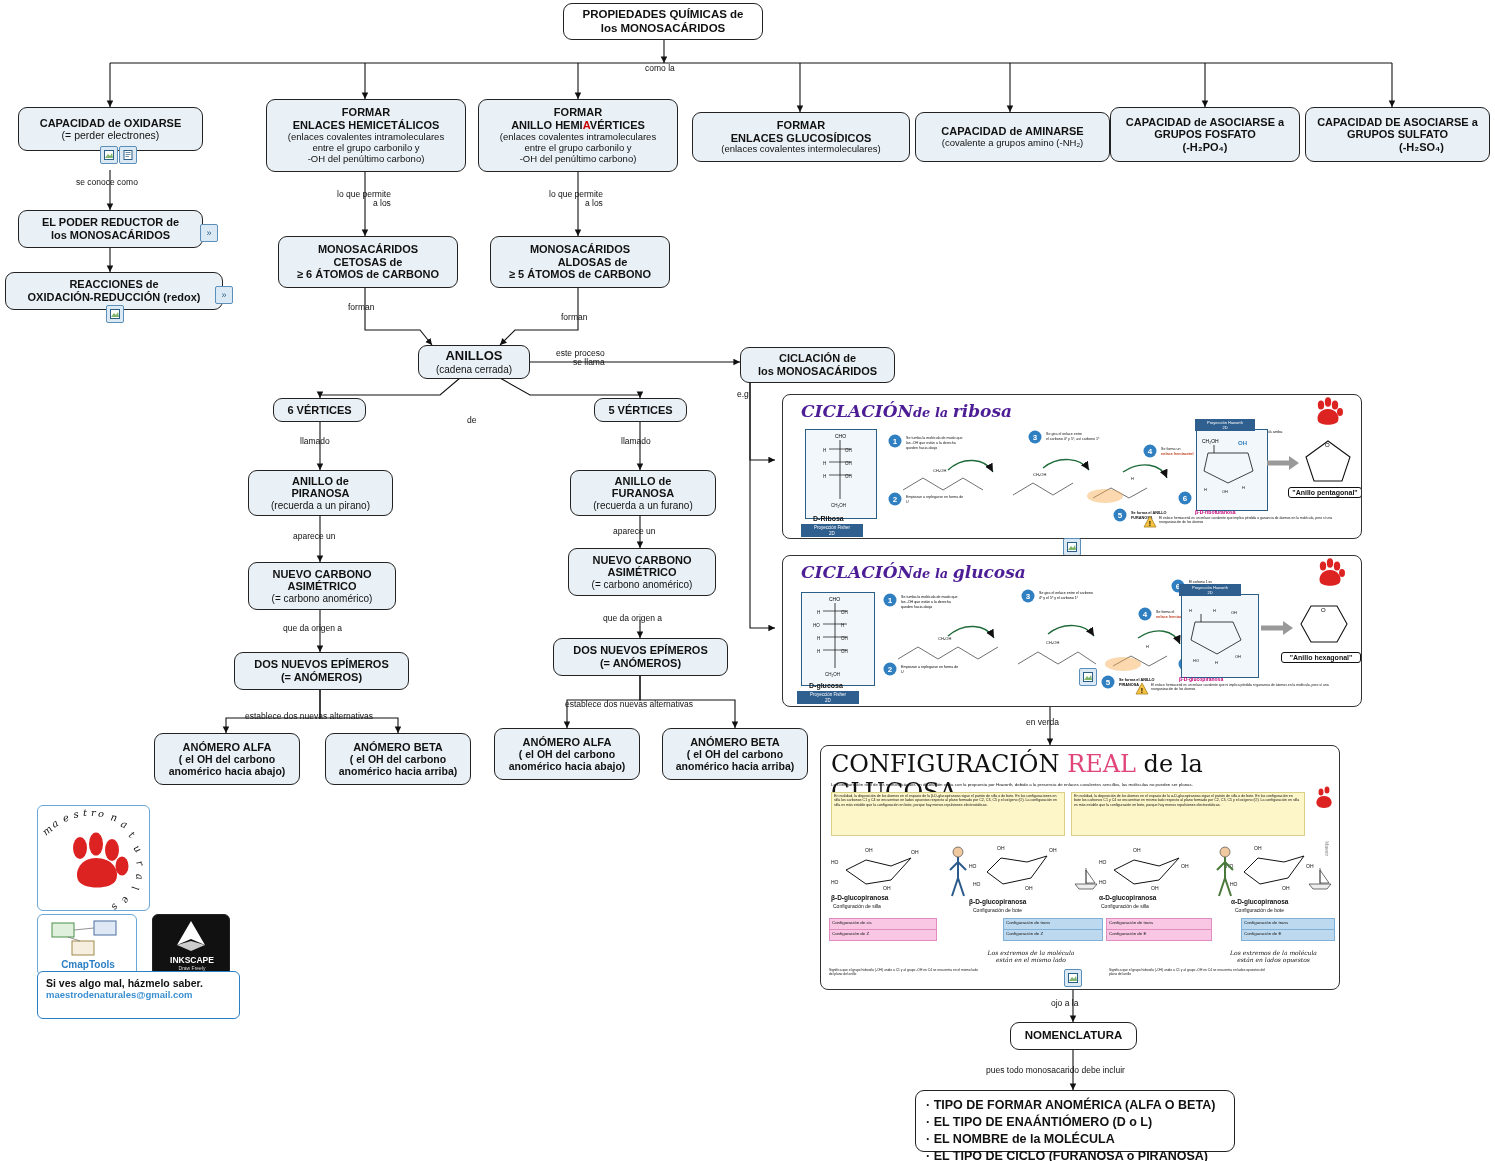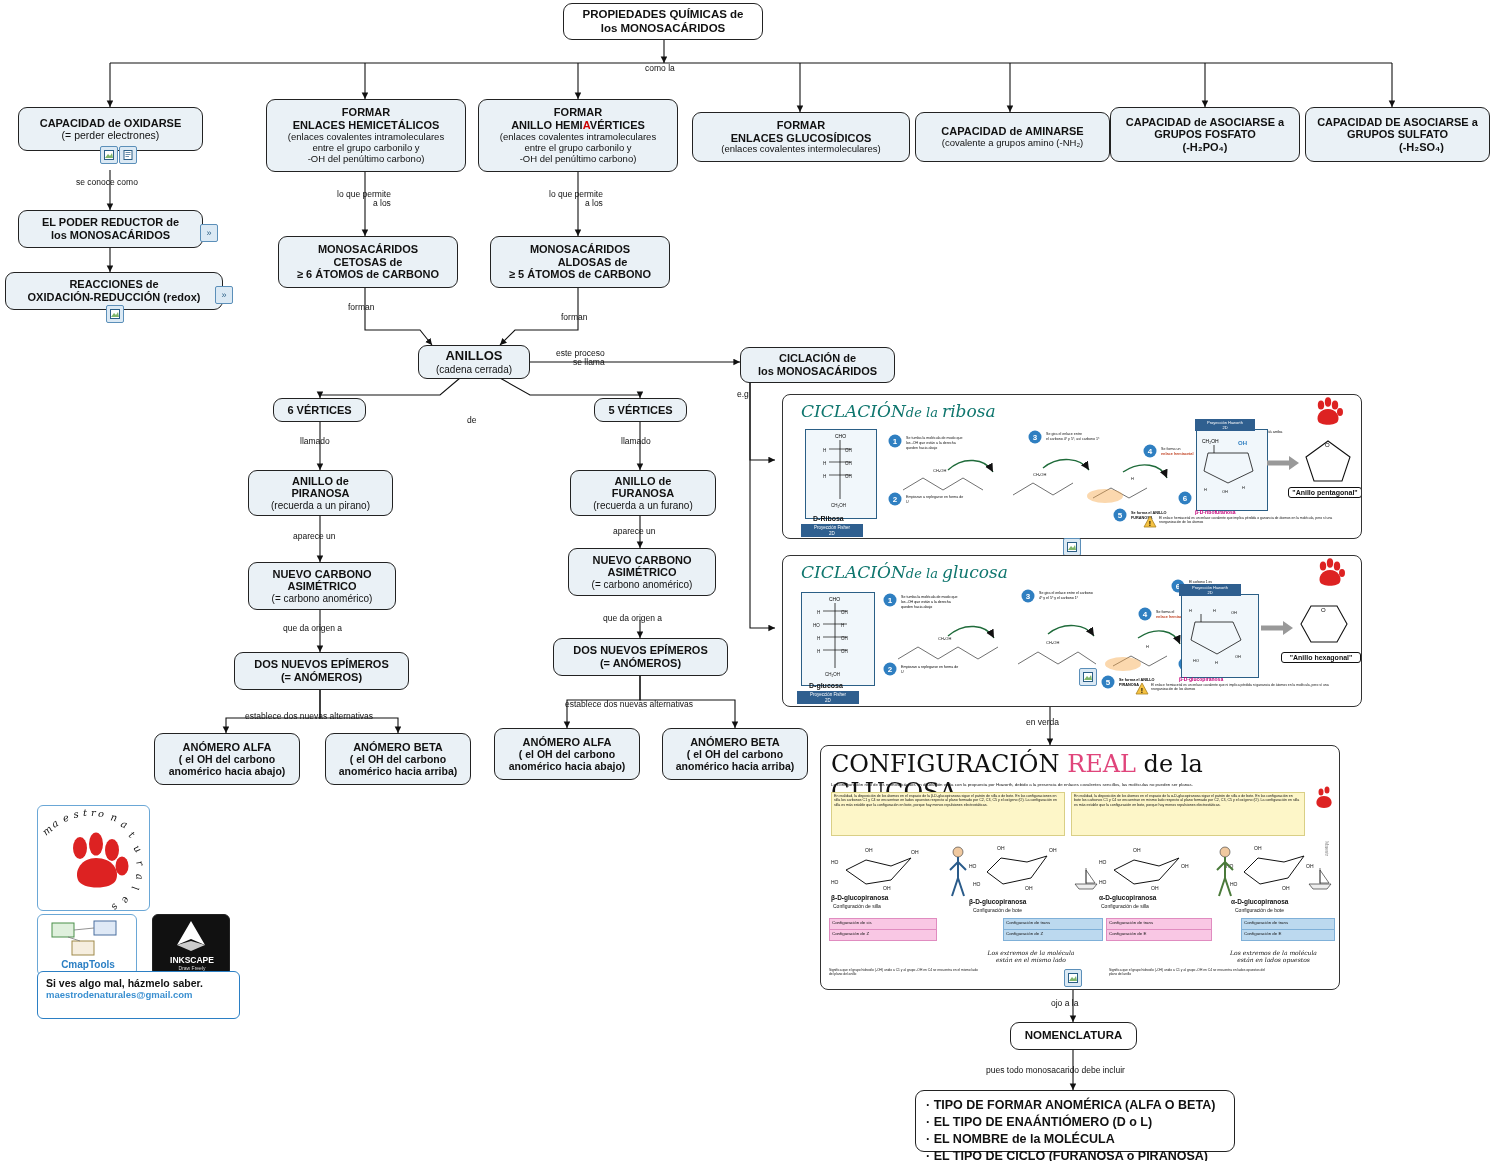--- a/index.html
+++ b/index.html
@@ -25,21 +25,21 @@
   .imgbox{
     position:absolute;box-sizing:border-box;border:1.2px solid #333;border-radius:8px;
     background:#fff;overflow:hidden;
   }
   .ico{
     position:absolute;width:16px;height:16px;border:1px solid #5b8fb9;border-radius:2px;
     background:#dbe9f4;display:flex;align-items:center;justify-content:center;
     font-size:9px;color:#2b5f86;
   }
   
-  .panel-title{position:absolute;font-family:"DejaVu Serif",serif;font-style:italic;font-size:17px;color:#0f766e;}
+  .panel-title{position:absolute;font-family:"DejaVu Serif",serif;font-style:italic;font-size:17px;color:#4c1d95;font-weight:bold;}
   .footer-box{
     position:absolute;box-sizing:border-box;border:1.5px solid #2b7fc4;border-radius:6px;
     background:#fff;padding:5px 8px;font-size:10.5px;font-weight:bold;
   }
   .mail{color:#3a8fd0;font-size:9.5px;font-weight:bold;}
   .logo-box{position:absolute;box-sizing:border-box;border:1px solid #6aa7d6;border-radius:6px;background:#fff;}
   .dark-box{position:absolute;box-sizing:border-box;border:1px solid #222;border-radius:6px;background:#111;color:#fff;}
   .tiny{font-size:7px;}
   .cfgbox{
     position:absolute;box-sizing:border-box;border:1.4px solid #333;border-radius:8px;background:#fff;

